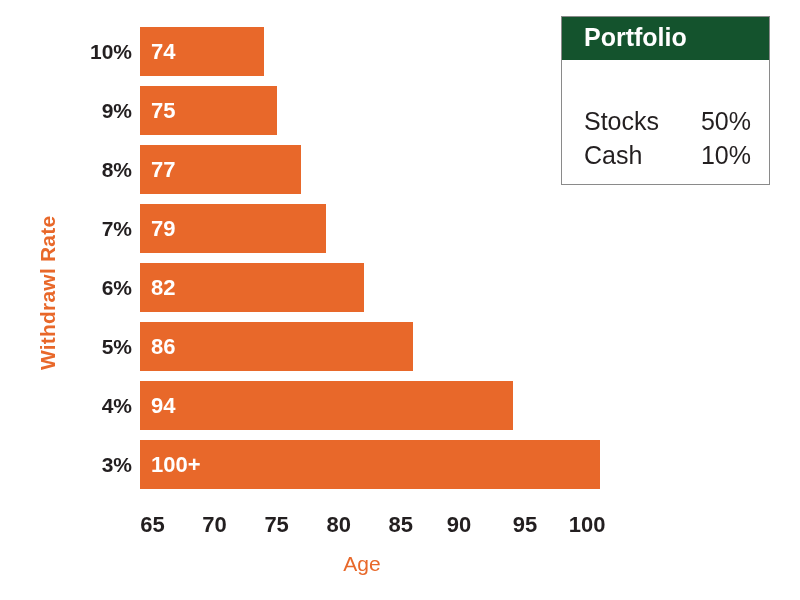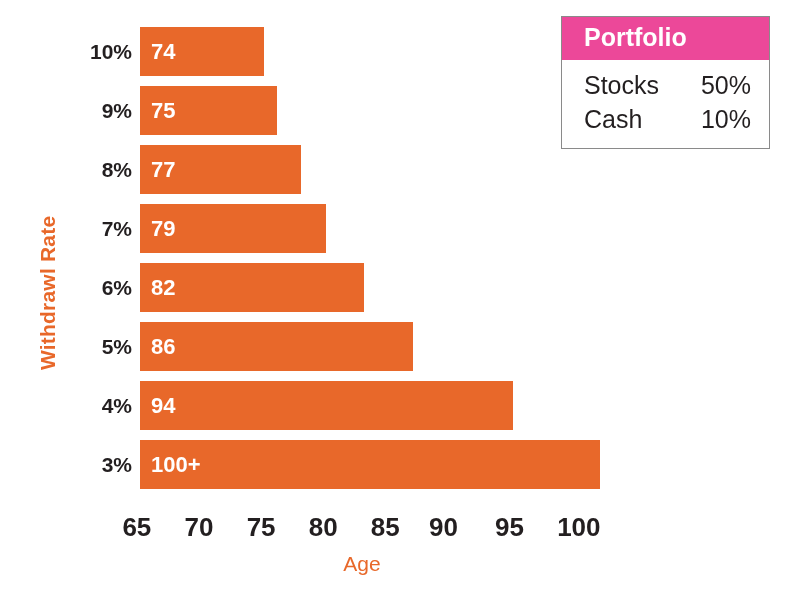--- a/index.html
+++ b/index.html
@@ -98,21 +98,22 @@
     left: 140px;
     top: 512px;
     width: 500px;
     height: 30px;
   }
   .x-tick {
     position: absolute;
     top: 0;
     width: 60px;
     margin-left: -30px;
-    font-size: 26px;
+    text-align: center;
+    font-size: 22px;
     font-weight: bold;
     color: #231F20;
   }
   .x-axis-title {
     position: absolute;
     left: 140px;
     top: 552px;
     width: 444px;
     text-align: center;
     font-size: 21px;
@@ -133,20 +134,21 @@
   .legend-header {
     background: #6E6E6E;
     color: #ffffff;
     font-size: 25px;
     font-weight: bold;
     padding: 8px 0 10px 22px;
     line-height: 1.0;
   }
   .legend-body {
     padding: 9px 18px 12px 22px;
+    margin-top: 36px;
   }
   .legend-row {
     display: flex;
     justify-content: space-between;
     align-items: baseline;
     font-size: 25px;
     color: #231F20;
     line-height: 1.34;
     white-space: nowrap;
   }
@@ -213,21 +215,21 @@
       <div class="x-tick" style="left: 198.737px;">80</div>
       <div class="x-tick" style="left: 260.842px;">85</div>
       <div class="x-tick" style="left: 319px;">90</div>
       <div class="x-tick" style="left: 385.053px;">95</div>
       <div class="x-tick" style="left: 447.158px;">100</div>
     </div>
 
   <div class="x-axis-title" style="color: rgb(232, 104, 42);">Age</div>
 
   <div class="legend-box" style="border-color: rgb(138, 138, 138);">
-    <div class="legend-header" style="background: #ec4899; color: rgb(255, 255, 255);">Portfolio</div>
+    <div class="legend-header" style="background: #14532d; color: rgb(255, 255, 255);">Portfolio</div>
     <div class="legend-body">
         <div class="legend-row">
           <span class="legend-key">Stocks</span>
           <span class="legend-val">50%</span>
         </div>
         <div class="legend-row">
           <span class="legend-key">Cash</span>
           <span class="legend-val">10%</span>
         </div>
       </div>

